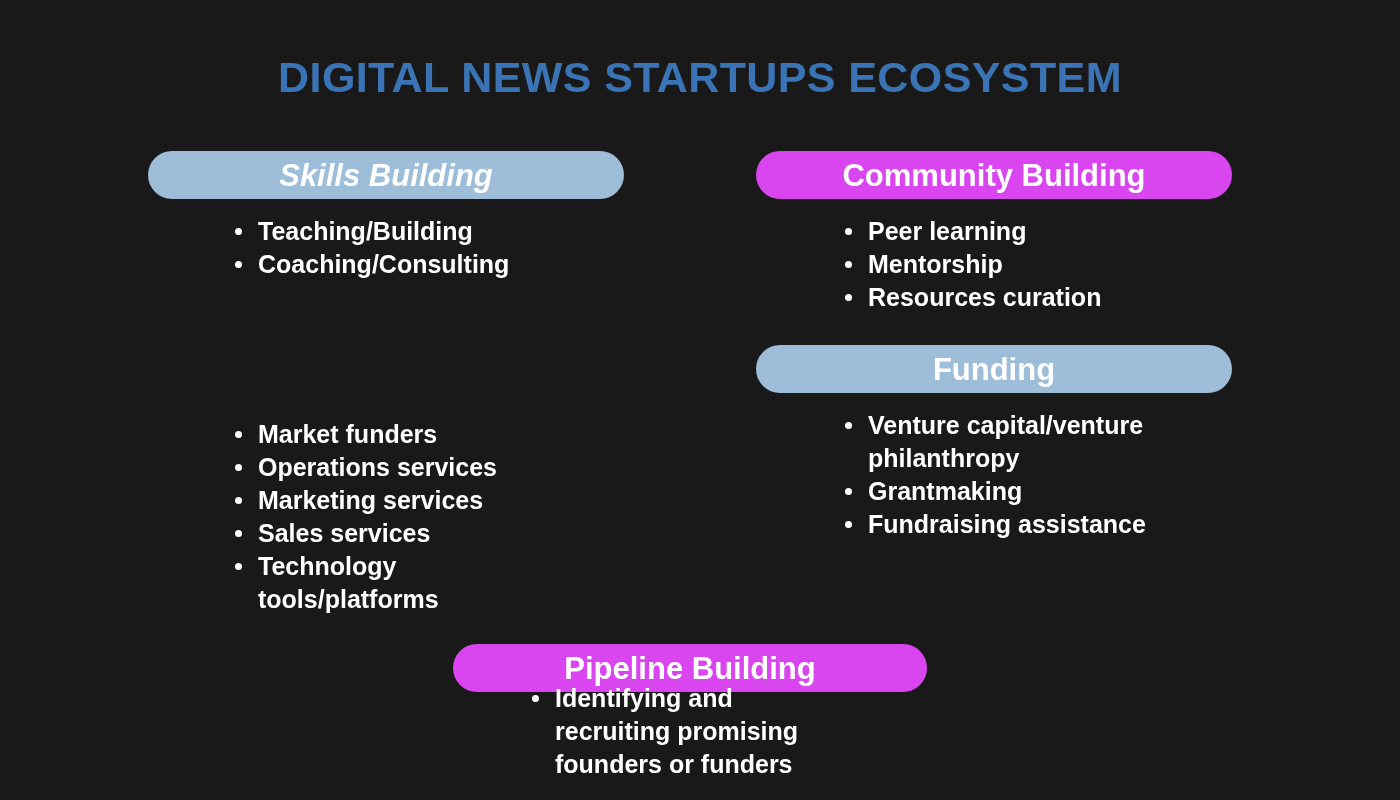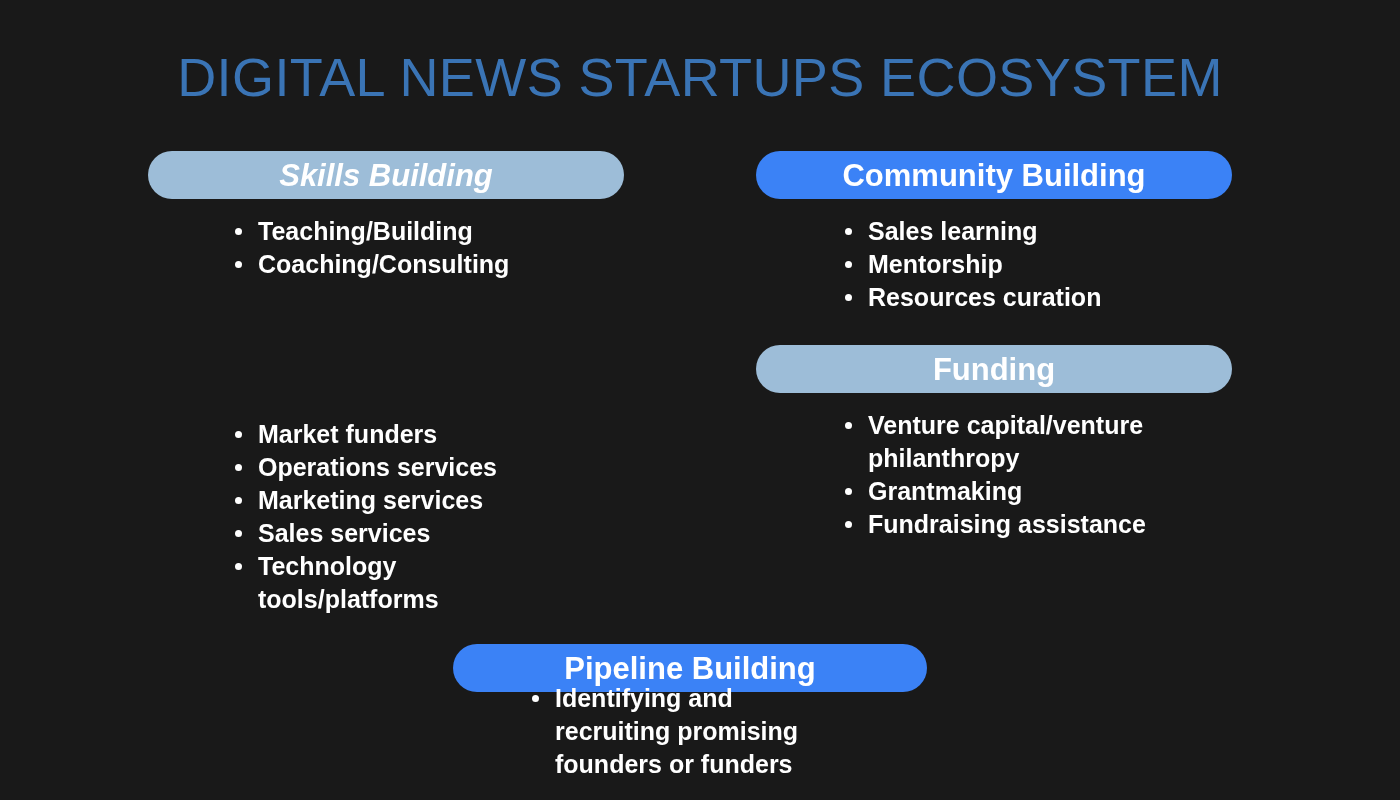--- a/index.html
+++ b/index.html
@@ -23,22 +23,22 @@
   }
 
   
   .title {
     position: absolute;
     left: 0;
     top: 42px;
     width: 1400px;
     text-align: center;
     color: #3a74b5;
-    font-size: 54px;
-    font-weight: 400;
+    font-size: 43px;
+    font-weight: 700;
     letter-spacing: 0.4px;
     line-height: 70px;
     white-space: nowrap;
   }
 
   
   .pill {
     position: absolute;
     height: 48px;
     border-radius: 26px;
@@ -47,21 +47,21 @@
     justify-content: center;
     color: #ffffff;
     font-size: 31px;
     font-weight: 700;
     line-height: 1;
     box-sizing: border-box;
     padding: 0 18px;
     white-space: nowrap;
   }
   .pill.light { background: #9dbdd8; }
-  .pill.bright { background: #3b82f6; }
+  .pill.bright { background: #d946ef; }
 
   
   .col-left  { left: 148px; width: 476px; font-style: italic; }
   .col-right { left: 756px; width: 476px; }
 
   .pill-skills    { top: 151px; }
   .pill-community { top: 151px; }
   .pill-direct    { top: 345px; }
   .pill-funding   { top: 345px; }
   .pill-pipeline  { left: 453px; top: 644px; width: 474px; }
@@ -111,21 +111,21 @@
   </div>
   <ul class="bullets list-skills">
     <li>Teaching/Building</li>
     <li>Coaching/Consulting</li>
   </ul>
 
   <div class="pill bright col-right pill-community">
     <span>Community Building</span>
   </div>
   <ul class="bullets list-community">
-    <li>Sales learning</li>
+    <li>Peer learning</li>
     <li>Mentorship</li>
     <li>Resources curation</li>
   </ul>
 
   <ul class="bullets list-direct">
     <li>Market funders</li>
     <li>Operations services</li>
     <li>Marketing services</li>
     <li>Sales services</li>
     <li>Technology tools/platforms</li>

